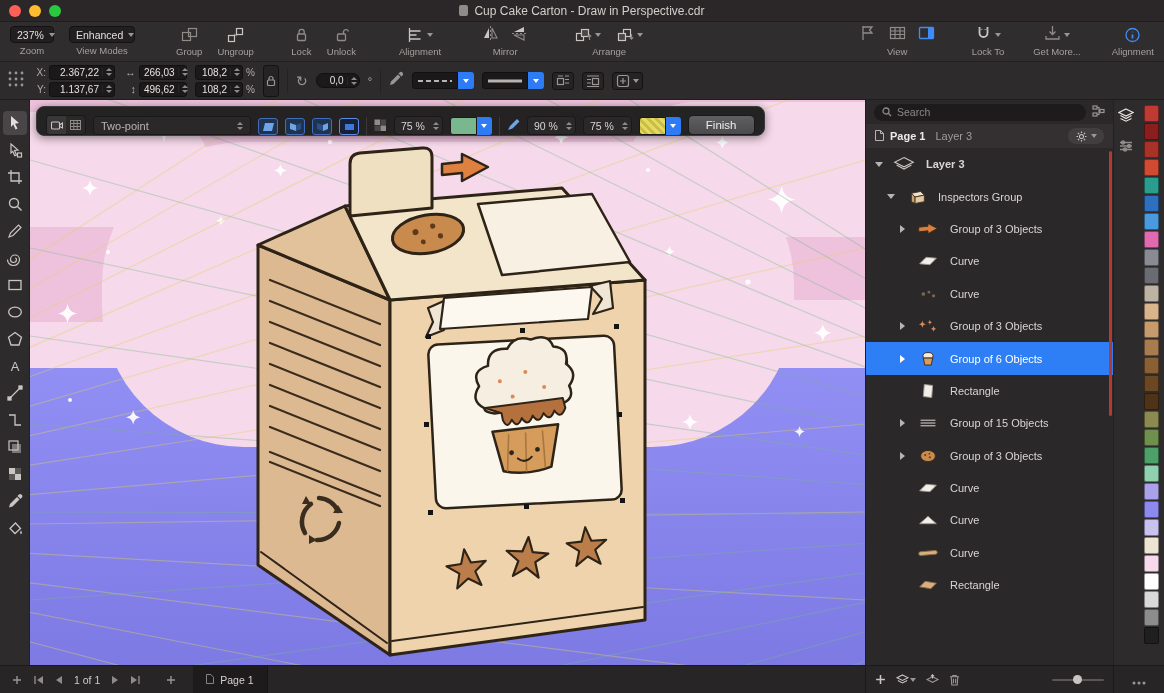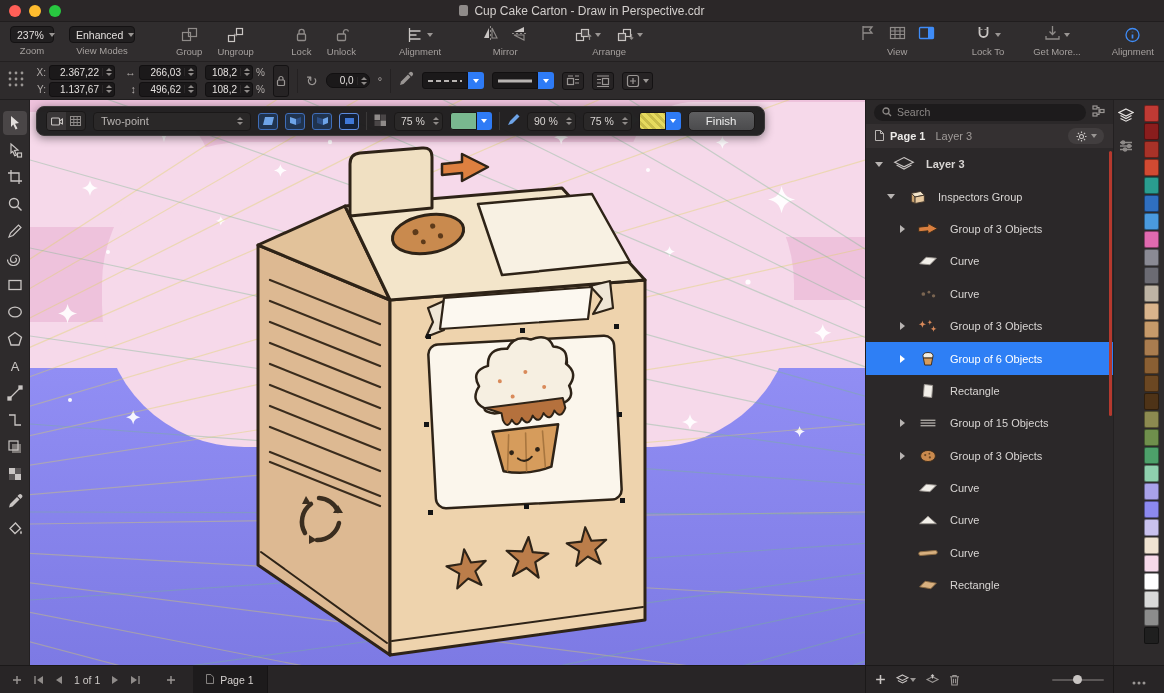--- a/index.html
+++ b/index.html
@@ -29,42 +29,42 @@
   
   .propbar{height:38px;background:#2e2b2c;border-bottom:1px solid #1f1d1e;display:flex;align-items:center;gap:8px;padding:0 7px;}
   .fcol{display:flex;flex-direction:column;gap:2px;}
   .frow{display:flex;align-items:center;gap:3px;}
   .flabel{font-size:10px;color:#b0aba9;min-width:13px;text-align:right;}
   .field{height:15px;background:#1b191a;border:1px solid #121011;border-radius:3px;display:flex;align-items:center;font-size:10px;color:#e6e2e0;padding:0 2px 0 4px;gap:3px;}
   .field .val{flex:1;text-align:right;white-space:nowrap;}
   .steppers{display:flex;flex-direction:column;gap:2px;padding-left:3px;border-left:1px solid #2a2728;}
   .tu{width:0;height:0;border-left:3px solid transparent;border-right:3px solid transparent;border-bottom:3.5px solid #8f8b89;}
   .td{width:0;height:0;border-left:3px solid transparent;border-right:3px solid transparent;border-top:3.5px solid #8f8b89;}
-  .w64{width:66px;} .w56{width:58px;} .w46{width:48px;} .w44{width:44px;border-radius:7px;}
+  .w64{width:66px;} .w56{width:48px;} .w46{width:48px;} .w44{width:44px;border-radius:7px;}
   .pct{font-size:10px;color:#b0aba9;}
   .lockbtn{width:16px;height:32px;background:#262324;border:1px solid #141213;border-radius:3px;display:flex;align-items:center;justify-content:center;padding:0;}
   .glyph{font-size:11px;color:#b0aba9;}
   .pb-sepline{width:1px;height:24px;background:#242122;}
   .combo-blue{display:flex;height:17px;}
   .cb-preview{width:46px;background:#1b191a;border:1px solid #121011;border-radius:3px 0 0 3px;display:flex;align-items:center;justify-content:center;}
   .cb-btn{width:16px;background:#2e7bf6;border-radius:0 3px 3px 0;display:flex;align-items:center;justify-content:center;border:0;padding:0;}
   .pb-btn{height:18px;min-width:22px;background:#262324;border:1px solid #141213;border-radius:3px;display:flex;align-items:center;justify-content:center;gap:3px;padding:0 3px;}
 
   
   .main{display:flex;height:565px;}
   .toolbox{width:30px;background:#2e2b2c;border-right:1px solid #232021;padding-top:8px;}
   .tool{width:24px;height:24px;margin:3px auto;display:flex;align-items:center;justify-content:center;border-radius:4px;}
   .tool.active{background:#4a4647;}
   .tool svg{width:16px;height:16px;}
 
   .canvas{width:835px;position:relative;background:#eec2dc;overflow:hidden;}
   .canvas svg.art{position:absolute;left:0;top:0;}
 
   
-  .persp-bar{position:absolute;top:6px;left:6px;height:30px;background:rgba(27,27,27,0.96);border:1px solid #3c3a3a;border-radius:8px;display:flex;align-items:center;gap:7px;padding:0 9px;box-shadow:0 2px 10px rgba(0,0,0,.45);z-index:5;}
+  .persp-bar{position:absolute;top:6px;left:6px;height:30px;background:rgba(27,27,27,0.96);border:1px solid #3c3a3a;border-radius:8px;display:flex;align-items:flex-end;gap:7px;padding:0 9px;box-shadow:0 2px 10px rgba(0,0,0,.45);z-index:5;}
   .pb-toggle{display:flex;height:20px;background:#2a2828;border:1px solid #1a1818;border-radius:4px;overflow:hidden;}
   .pb-toggle span{width:19px;display:flex;align-items:center;justify-content:center;}
   .pb-toggle span:first-child{background:#3a3738;}
   .pb-sel{width:158px;height:19px;background:#2a2828;border:1px solid #1a1818;border-radius:4px;display:flex;align-items:center;padding:0 7px;font-size:11px;color:#b8b4b2;}
   .updn{margin-left:auto;display:flex;flex-direction:column;gap:2px;}
   .plane{width:20px;height:17px;border-radius:3px;border:1px solid #3f6db8;background:#20334e;display:flex;align-items:center;justify-content:center;padding:0;}
   .plane.sel{background:#142138;border-color:#5b8ade;}
   .pfield{height:19px;background:#2a2828;border:1px solid #1a1818;border-radius:4px;display:flex;align-items:center;font-size:10.5px;color:#d8d4d2;padding:0 3px 0 6px;gap:4px;white-space:nowrap;}
   .swatchc{display:flex;height:18px;}
   .sw{width:27px;border:1px solid #1a1818;border-radius:3px 0 0 3px;}

